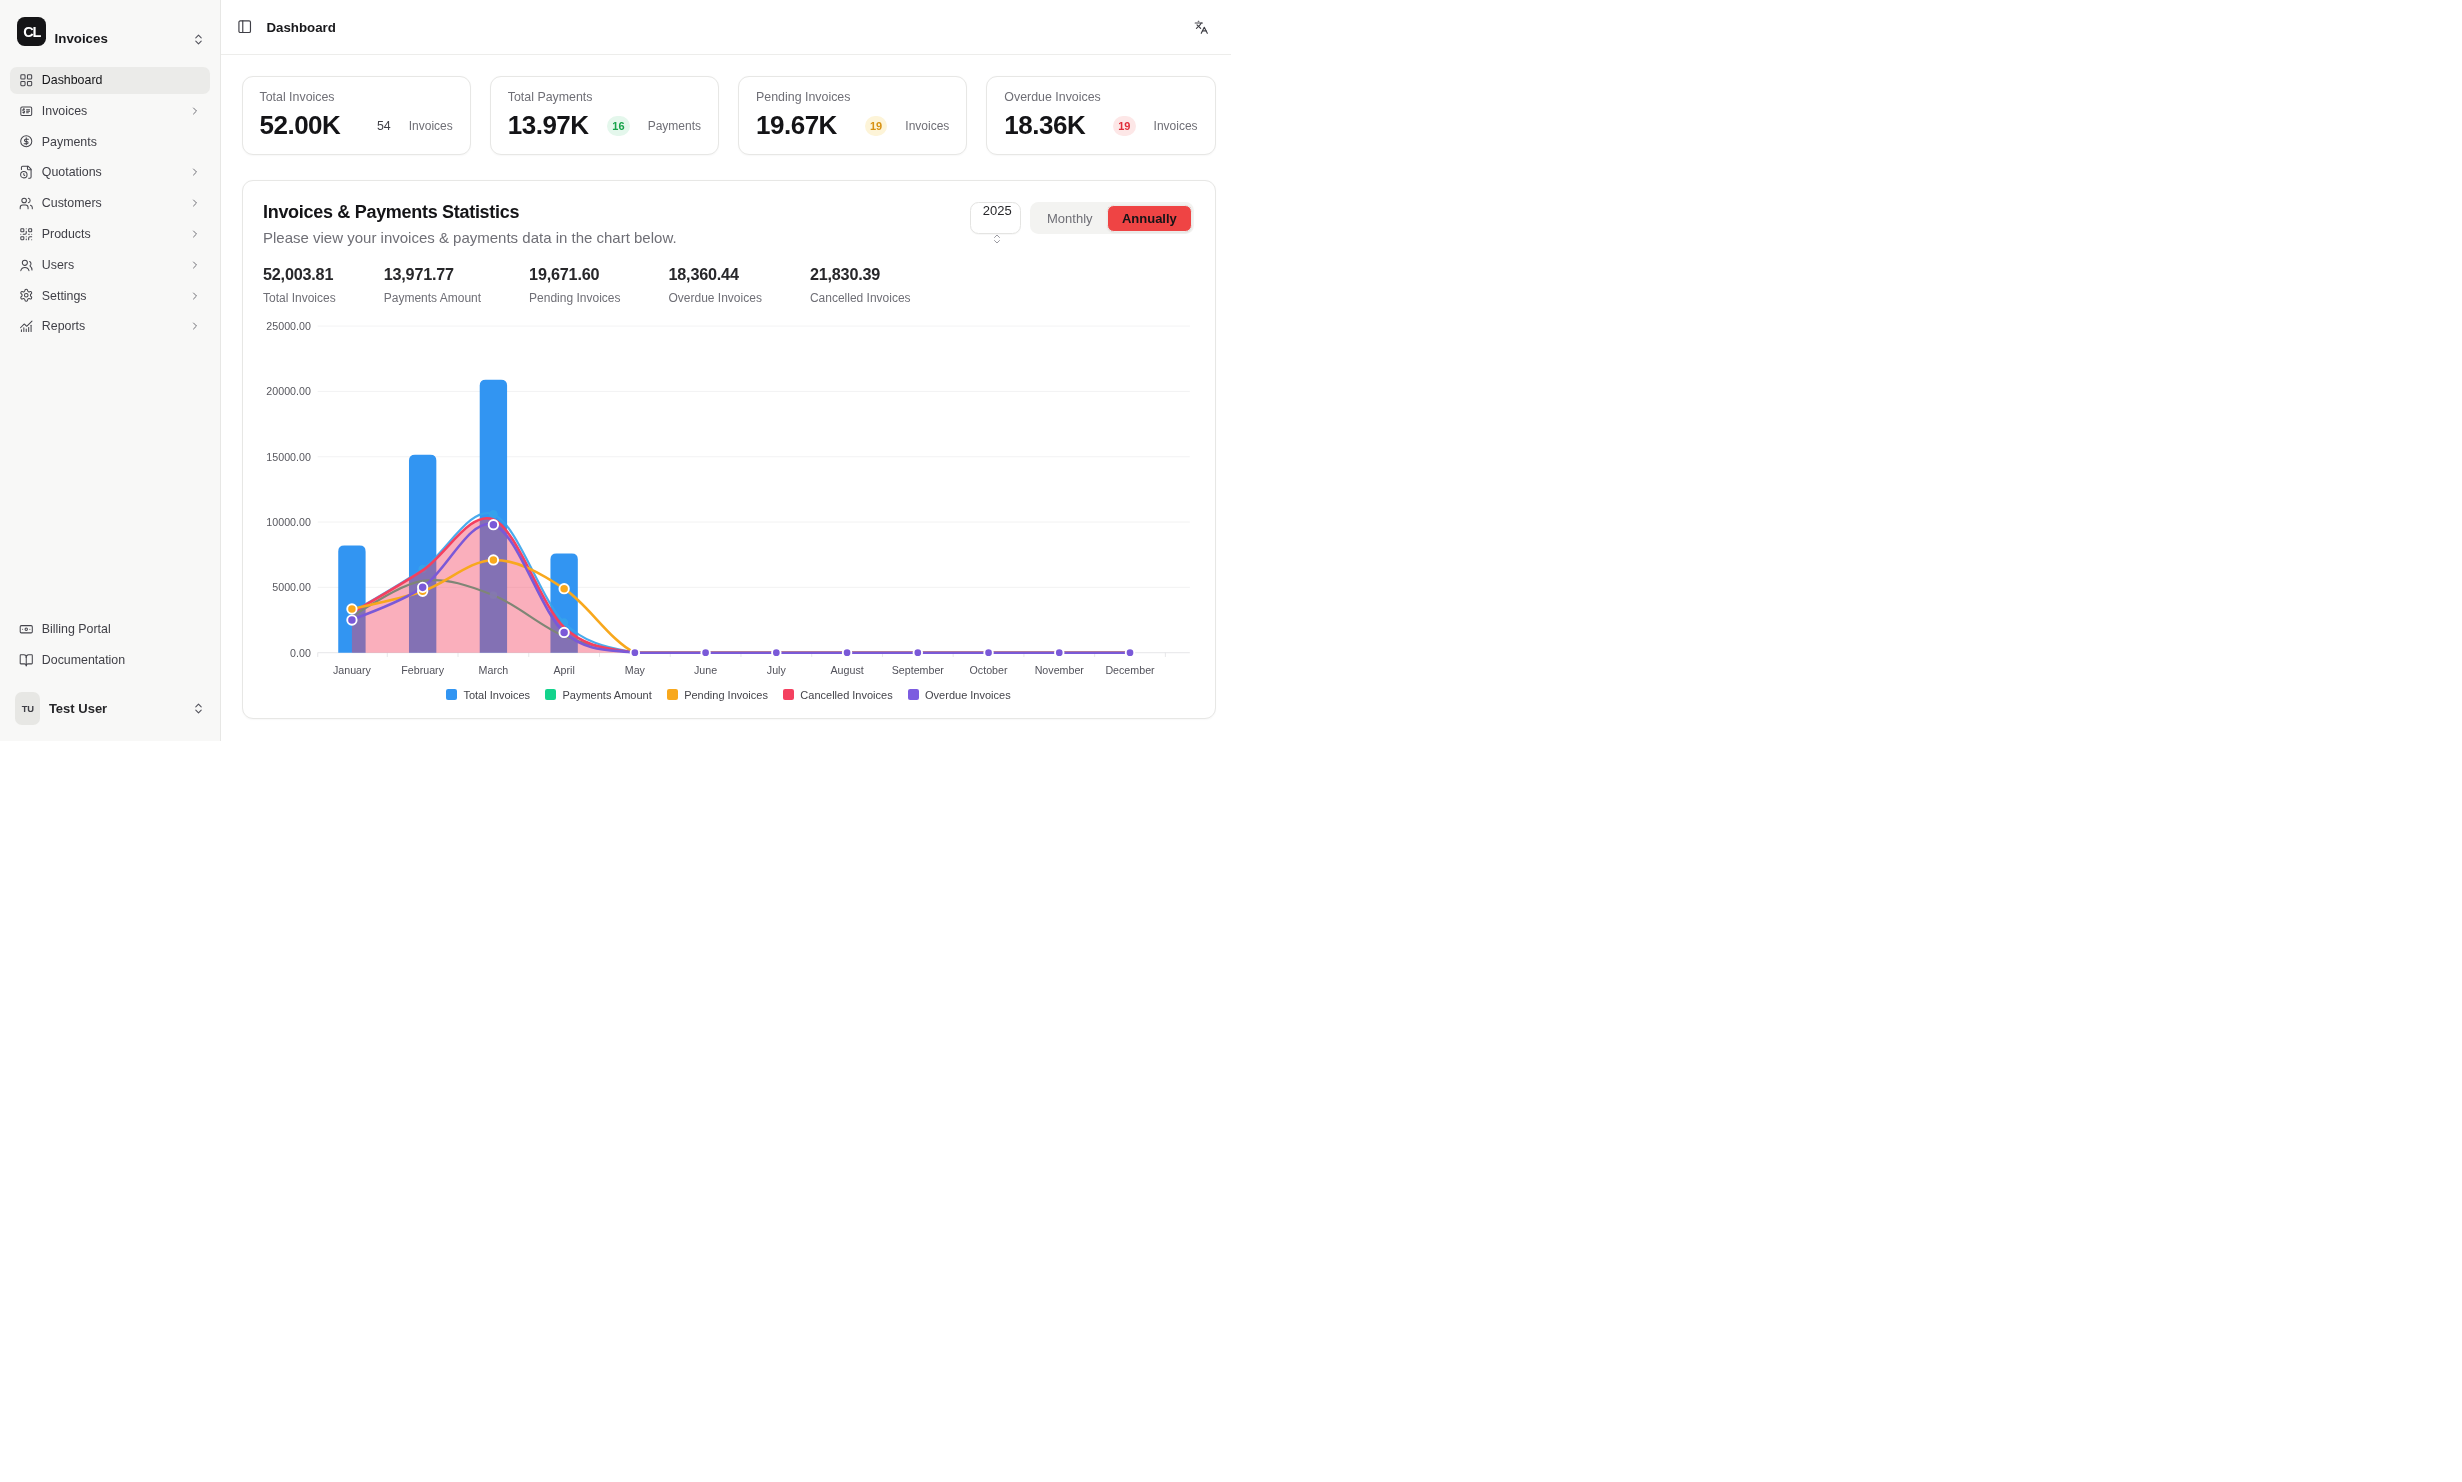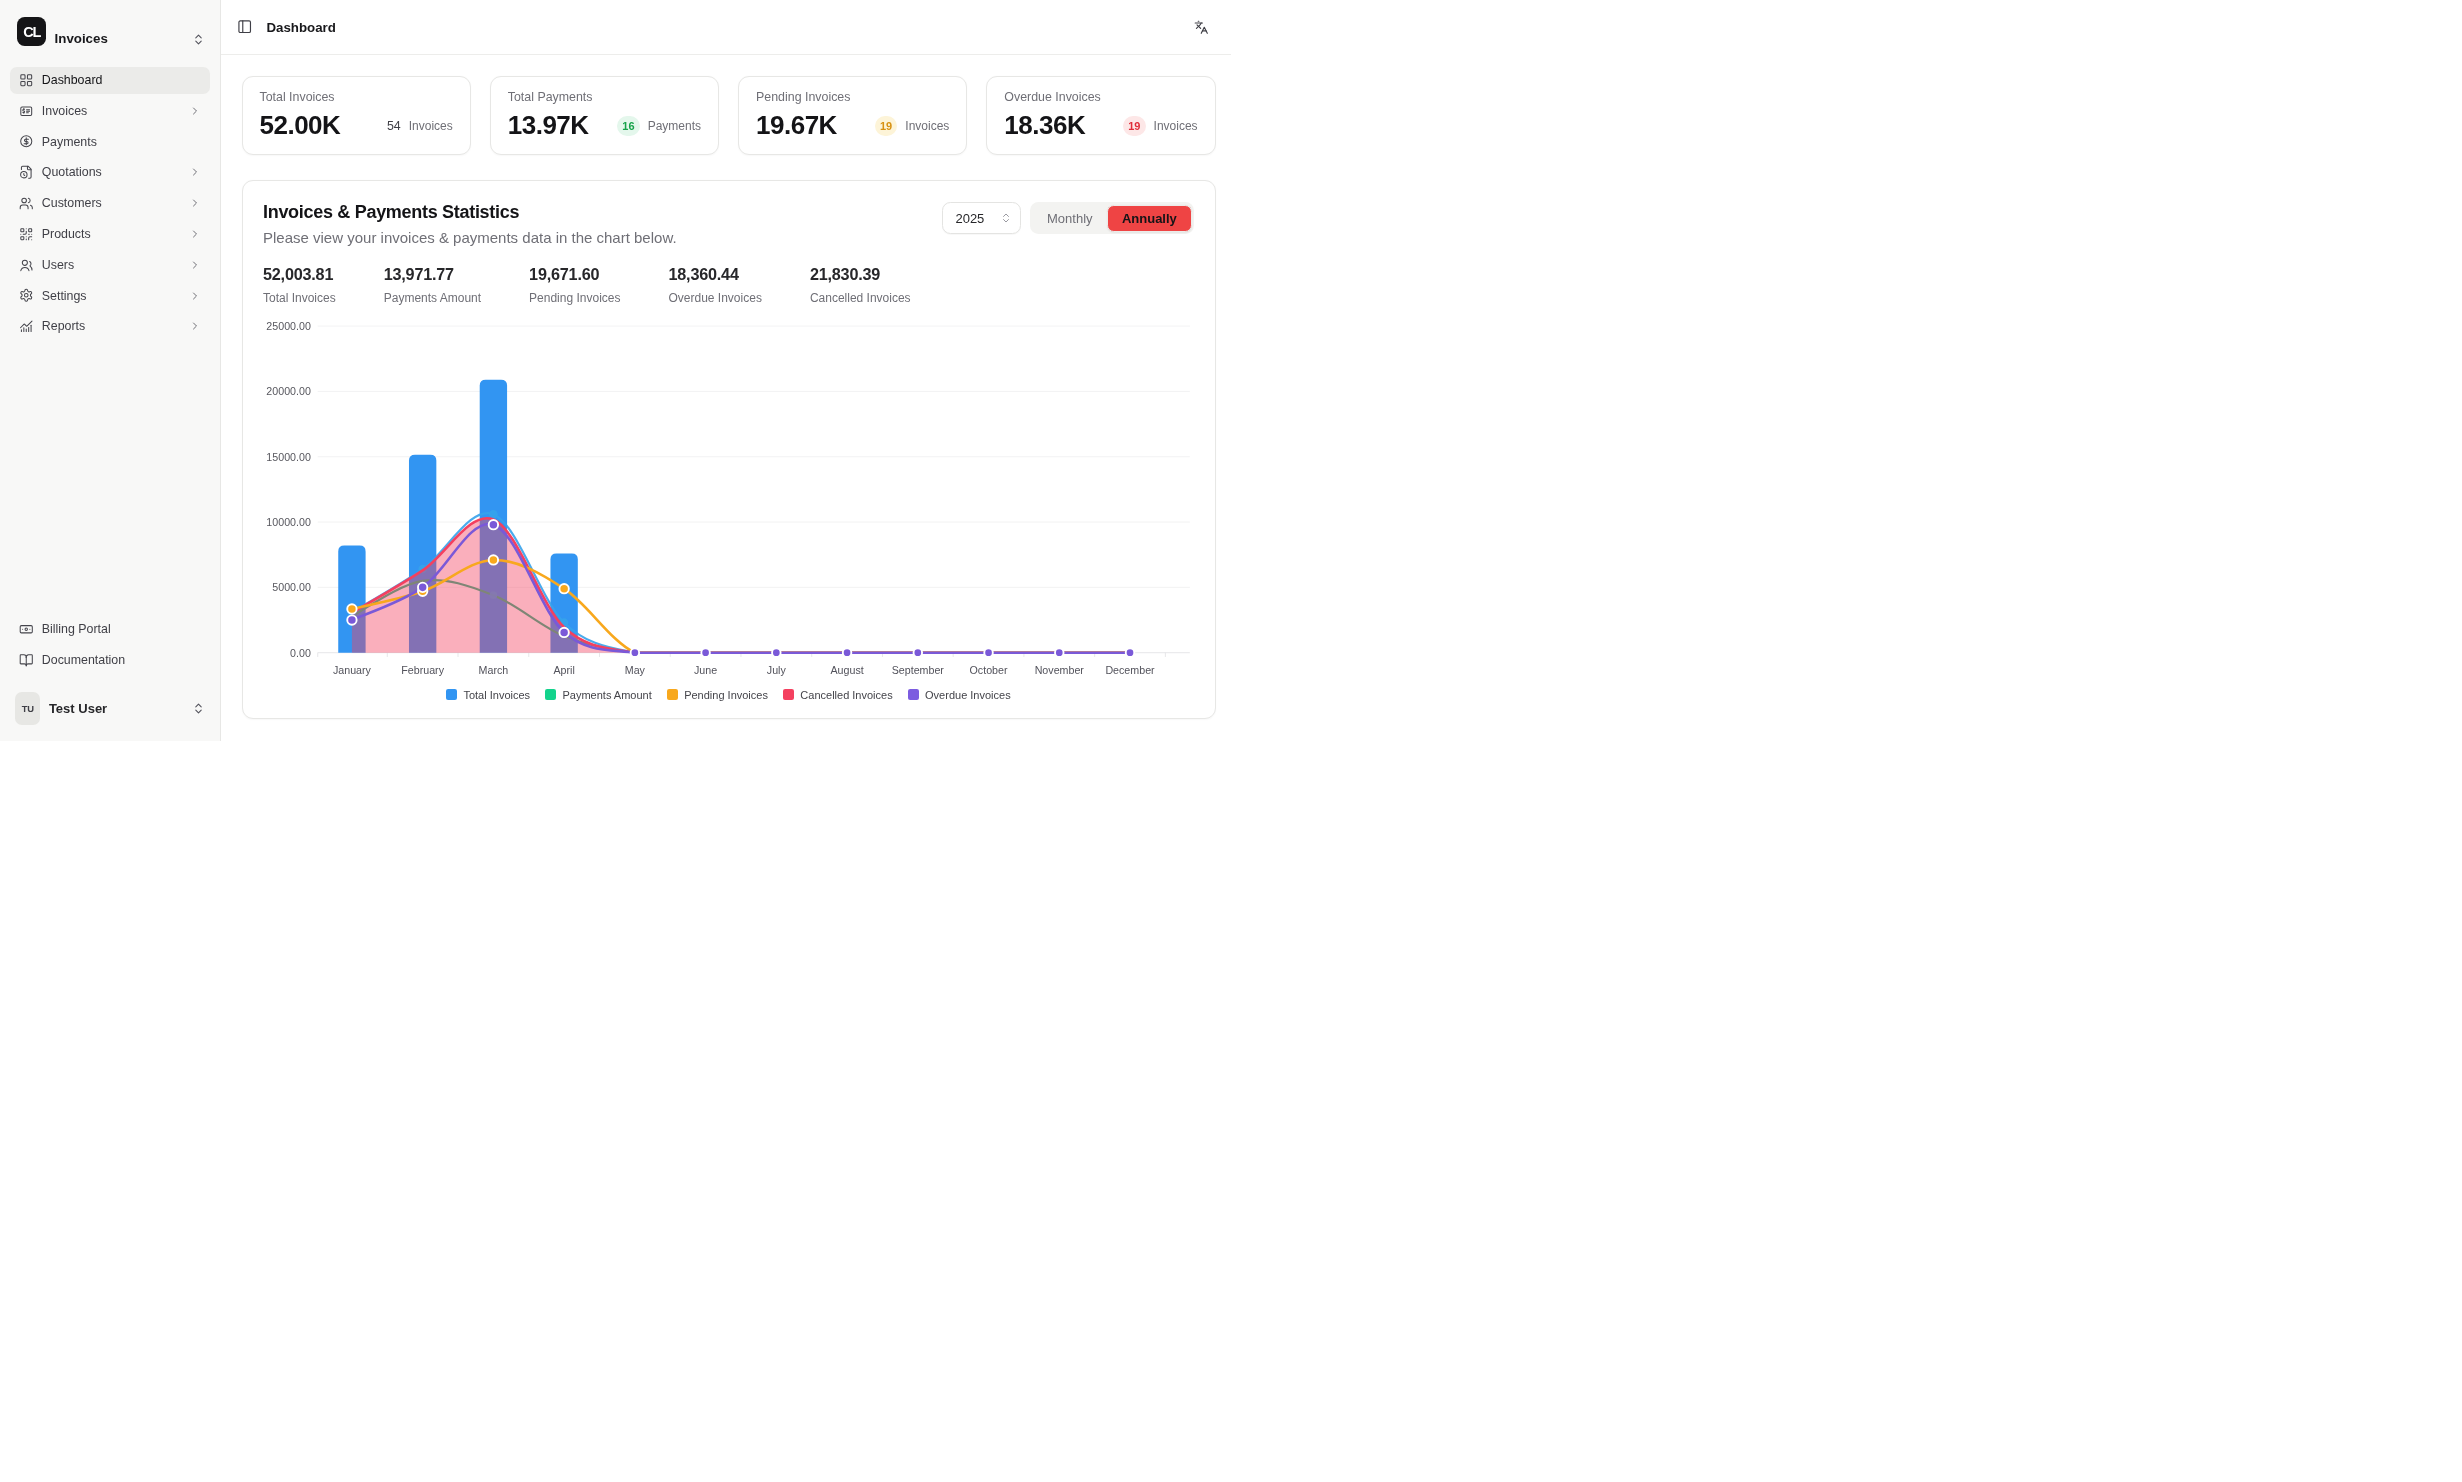--- a/index.html
+++ b/index.html
@@ -36,38 +36,38 @@
   .page-title { font-size:13.3px; font-weight:600; color:#18181b; flex:1; }
 
   .content { flex:1; min-height:0; padding:21.4px 15.4px 22px 20.5px; display:flex; flex-direction:column; }
 
   .cards { display:grid; grid-template-columns:repeat(4,1fr); gap:19px; }
   .card { background:#fff; border:0.9px solid #e7e7e5; border-radius:11px; height:79px; padding:13px 17px;
           display:flex; flex-direction:column; justify-content:space-between; box-shadow:0 0.9px 1.7px rgba(16,16,16,0.03); }
   .card-label { font-size:12.4px; color:#6f6f76; }
   .card-bottom { display:flex; align-items:center; justify-content:space-between; }
   .card-value { font-size:26px; font-weight:700; color:#141417; letter-spacing:-0.5px; }
-  .card-meta { display:flex; align-items:center; gap:8px; font-size:12px; color:#6f6f76; }
+  .card-meta { display:flex; align-items:center; gap:18px; font-size:12px; color:#6f6f76; }
   .badge { min-width:20.5px; height:20.5px; padding:0 5.1px; border-radius:854px; display:flex; align-items:center;
            justify-content:center; font-size:11px; font-weight:600; }
   .badge.plain { background:transparent; color:#3f3f46; font-size:12.4px; font-weight:400; padding:0; min-width:0; }
   .badge.green { background:#e4f7ec; color:#17a34a; }
   .badge.amber { background:#fdf4d8; color:#d else;}
   .badge.amber { background:#fdf4d8; color:#d79112; }
   .badge.red   { background:#fde7e7; color:#e02d39; }
 
   .chart-card { margin-top:25px; flex:1; min-height:0; background:#fff; border:0.9px solid #e7e7e5; border-radius:11px;
                 padding:20.5px 20.5px 10.3px; display:flex; flex-direction:column; box-shadow:0 0.9px 1.7px rgba(16,16,16,0.03); }
   .chart-head { display:flex; align-items:flex-start; justify-content:space-between; }
   .chart-title { font-size:18px; font-weight:700; color:#141417; letter-spacing:-0.3px; }
   .chart-subtitle { font-size:15px; color:#6f6f76; margin-top:6px; }
   .controls { display:flex; align-items:center; gap:8.5px; }
   .year-select { height:32.5px; border:0.9px solid #e4e4e2; border-radius:8.5px; background:#fff; padding:0 8.5px 0 12px;
                  display:flex; align-items:center; gap:15.4px; font-size:13px; color:#27272a; cursor:pointer;
-                 box-shadow:0 0.9px 0.9px rgba(16,16,16,0.03); }
+                 box-shadow:0 0.9px 0.9px rgba(16,16,16,0.03);flex-direction:column; }
   .year-select .updown-icon { color:#9a9aa1; width:12px; height:12px; }
   .toggle { background:#f3f3f1; border-radius:8.5px; padding:2.6px; display:flex; }
   .toggle .opt { padding:5.1px 13.7px; font-size:13px; color:#6f6f76; border-radius:6.8px; border:0.9px solid transparent; cursor:pointer; background:transparent; font-family:inherit; }
   .toggle .opt.active { background:#ef4444; color:#141417; font-weight:600; border-color:#ececea; box-shadow:0 0.9px 1.7px rgba(16,16,16,0.06); }
 
   .stats-row { display:flex; gap:48px; margin:19px 0 3.4px; }
   .stat-v { font-size:16.2px; font-weight:700; color:#27272a; letter-spacing:-0.2px; }
   .stat-l { font-size:12px; color:#6f6f76; margin-top:6.8px; }
 
   .chart-wrap { flex:1; min-height:0; display:flex; flex-direction:column; align-items:center; justify-content:flex-end; }

